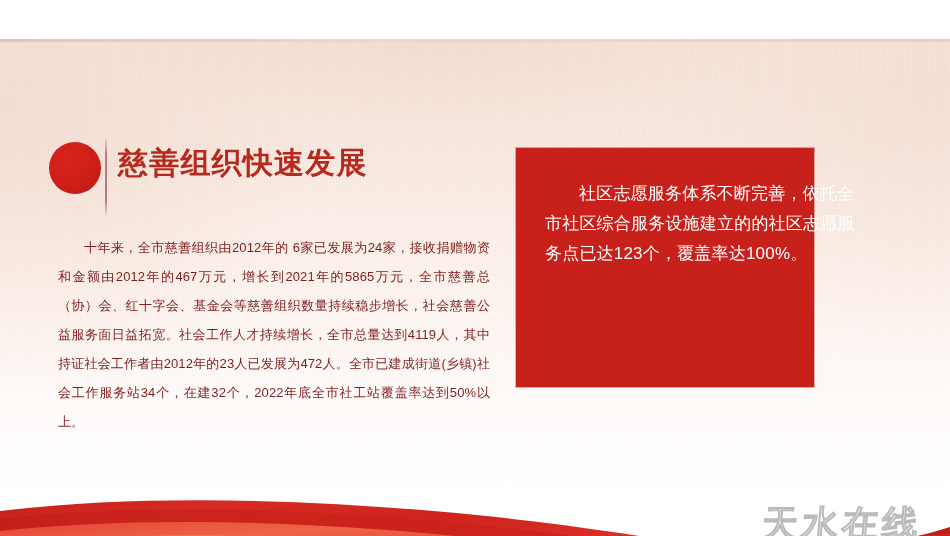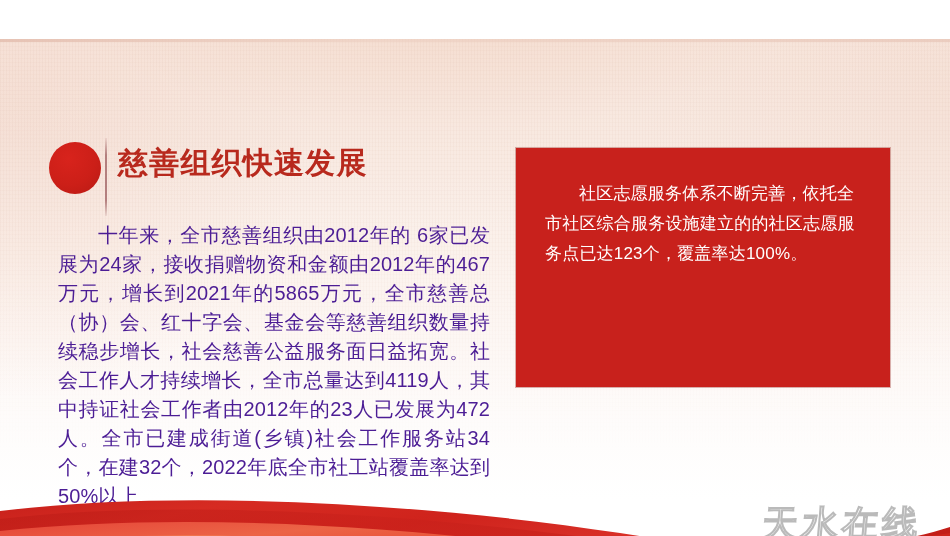--- a/index.html
+++ b/index.html
@@ -99,37 +99,37 @@
     letter-spacing: 1.2px;
     color: #b8291d;
     white-space: nowrap;
     line-height: 1;
   }
 
   
   .body-para {
     position: absolute;
     left: 58px;
-    top: 182px;
+    top: 194px;
     width: 432px;
-    font-size: 20px;
+    font-size: 13px;
     line-height: 29px;
-    color: #4c1d95;
+    color: #7f1d1d;
     text-align: justify;
     text-justify: inter-ideograph;
     text-indent: 2em;
     letter-spacing: 0.1px;
   }
 
   
   .callout {
     position: absolute;
     left: 516px;
     top: 109px;
-    width: 374px;
+    width: 298px;
     height: 239px;
     background: #c8211c;
     box-shadow: 0 0 0 1px rgba(150,40,35,0.35);
   }
   .callout-text {
     position: absolute;
     left: 29px;
     top: 31px;
     width: 320px;
     font-size: 17px;

